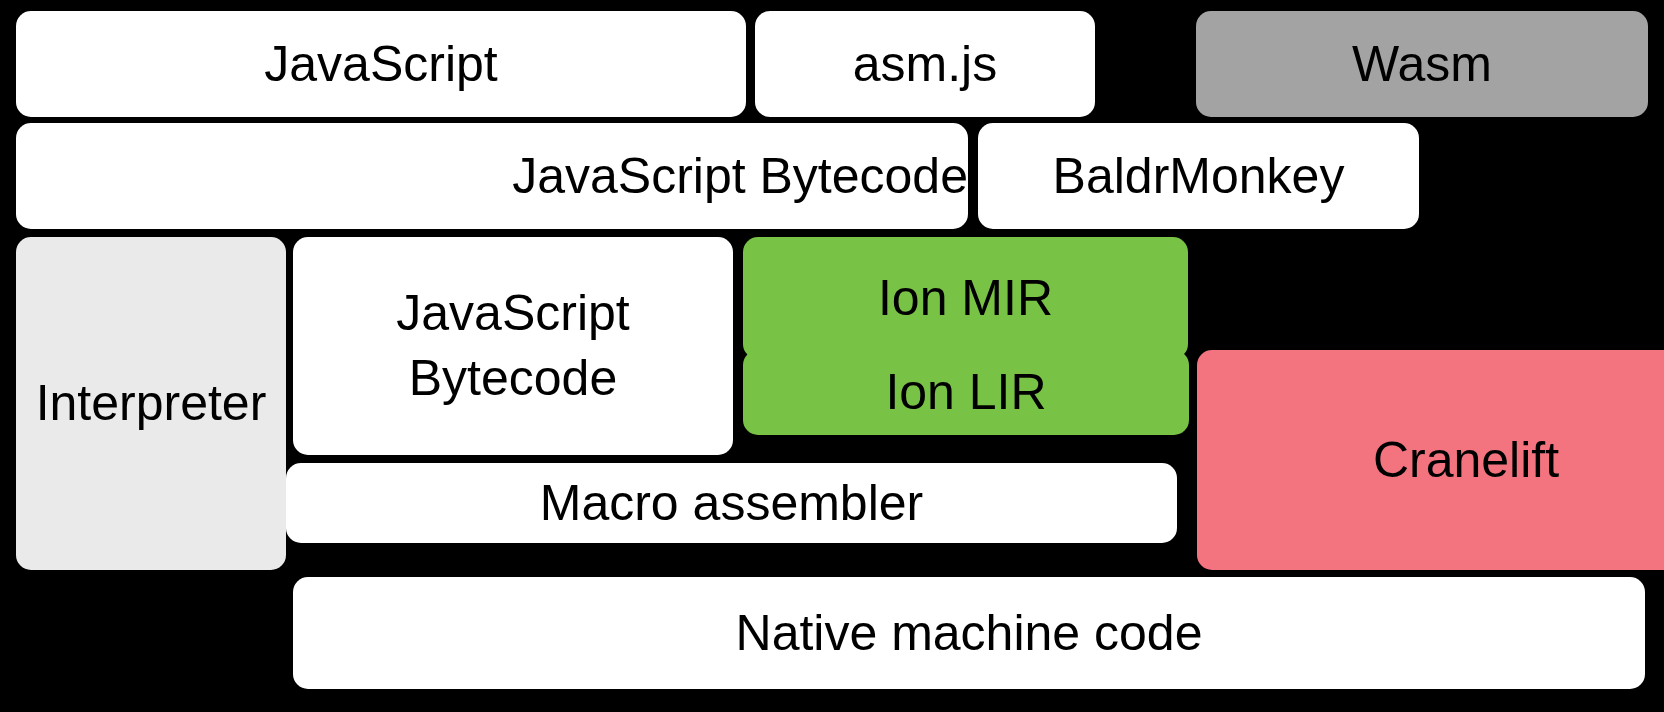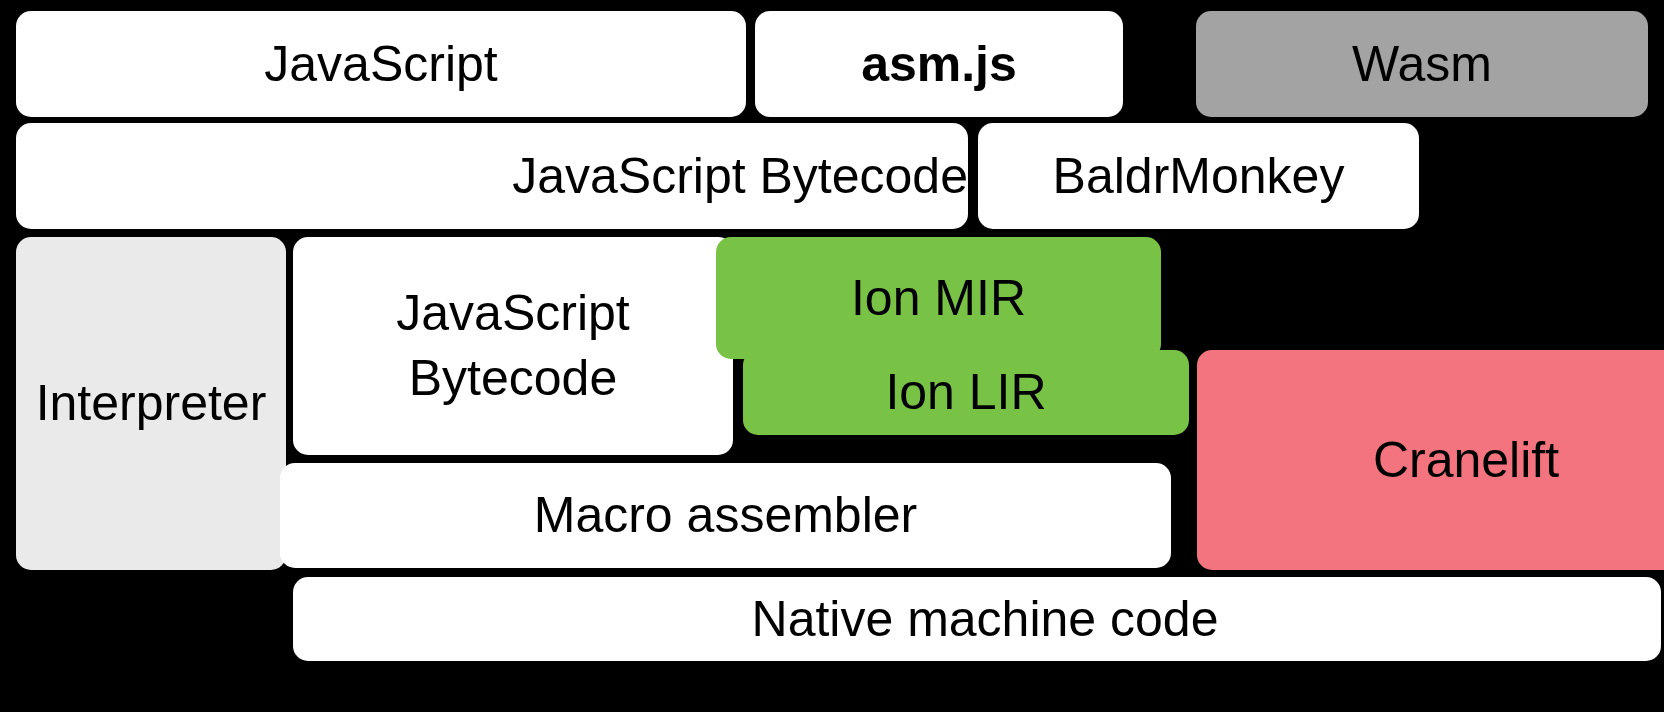--- a/index.html
+++ b/index.html
@@ -24,31 +24,31 @@
     text-align: center;
     font-size: 50px;
     line-height: 1.3;
     color: #000;
   }
   .lbl { display: block; white-space: nowrap; }
   .lbl.wrap { white-space: normal; }
 
   
   .b-javascript   { left: 16px;   top: 11px;  width: 730px;  height: 106px; }
-  .b-asmjs        { left: 755px;  top: 11px;  width: 368px;  height: 106px; font-weight: bold; }
+  .b-asmjs        { left: 755px;  top: 11px;  width: 340px;  height: 106px; }
   .b-wasm         { left: 1196px; top: 11px;  width: 452px;  height: 106px; }
   .b-bytecode     { left: 16px;   top: 123px; width: 952px;  height: 106px; }
   .b-baldrmonkey  { left: 978px;  top: 123px; width: 441px;  height: 106px; }
   .b-interpreter  { left: 16px;   top: 237px; width: 270px;  height: 333px; }
   .b-baseline     { left: 293px;  top: 237px; width: 440px;  height: 218px; }
-  .b-ionmir       { left: 716px;  top: 237px; width: 445px;  height: 122px; }
+  .b-ionmir       { left: 743px;  top: 237px; width: 445px;  height: 122px; }
   .b-ionlir       { left: 743px;  top: 350px; width: 446px;  height: 85px; }
   .b-cranelift    { left: 1197px; top: 350px; width: 450px;  height: 220px; }
-  .b-macro        { left: 280px;  top: 463px; width: 891px;  height: 105px; }
-  .b-native       { left: 293px;  top: 577px; width: 1352px; height: 84px; padding-left: 16px; }
+  .b-macro        { left: 286px;  top: 463px; width: 891px;  height: 80px; }
+  .b-native       { left: 293px;  top: 577px; width: 1352px; height: 112px; }
 </style>
 </head>
 <body>
 
 <div class="canvas" style="background: rgb(0, 0, 0);">
 
   <div class="box b-javascript" style="background: rgb(255, 255, 255);">
     <span class="lbl">JavaScript</span>
   </div>
 

